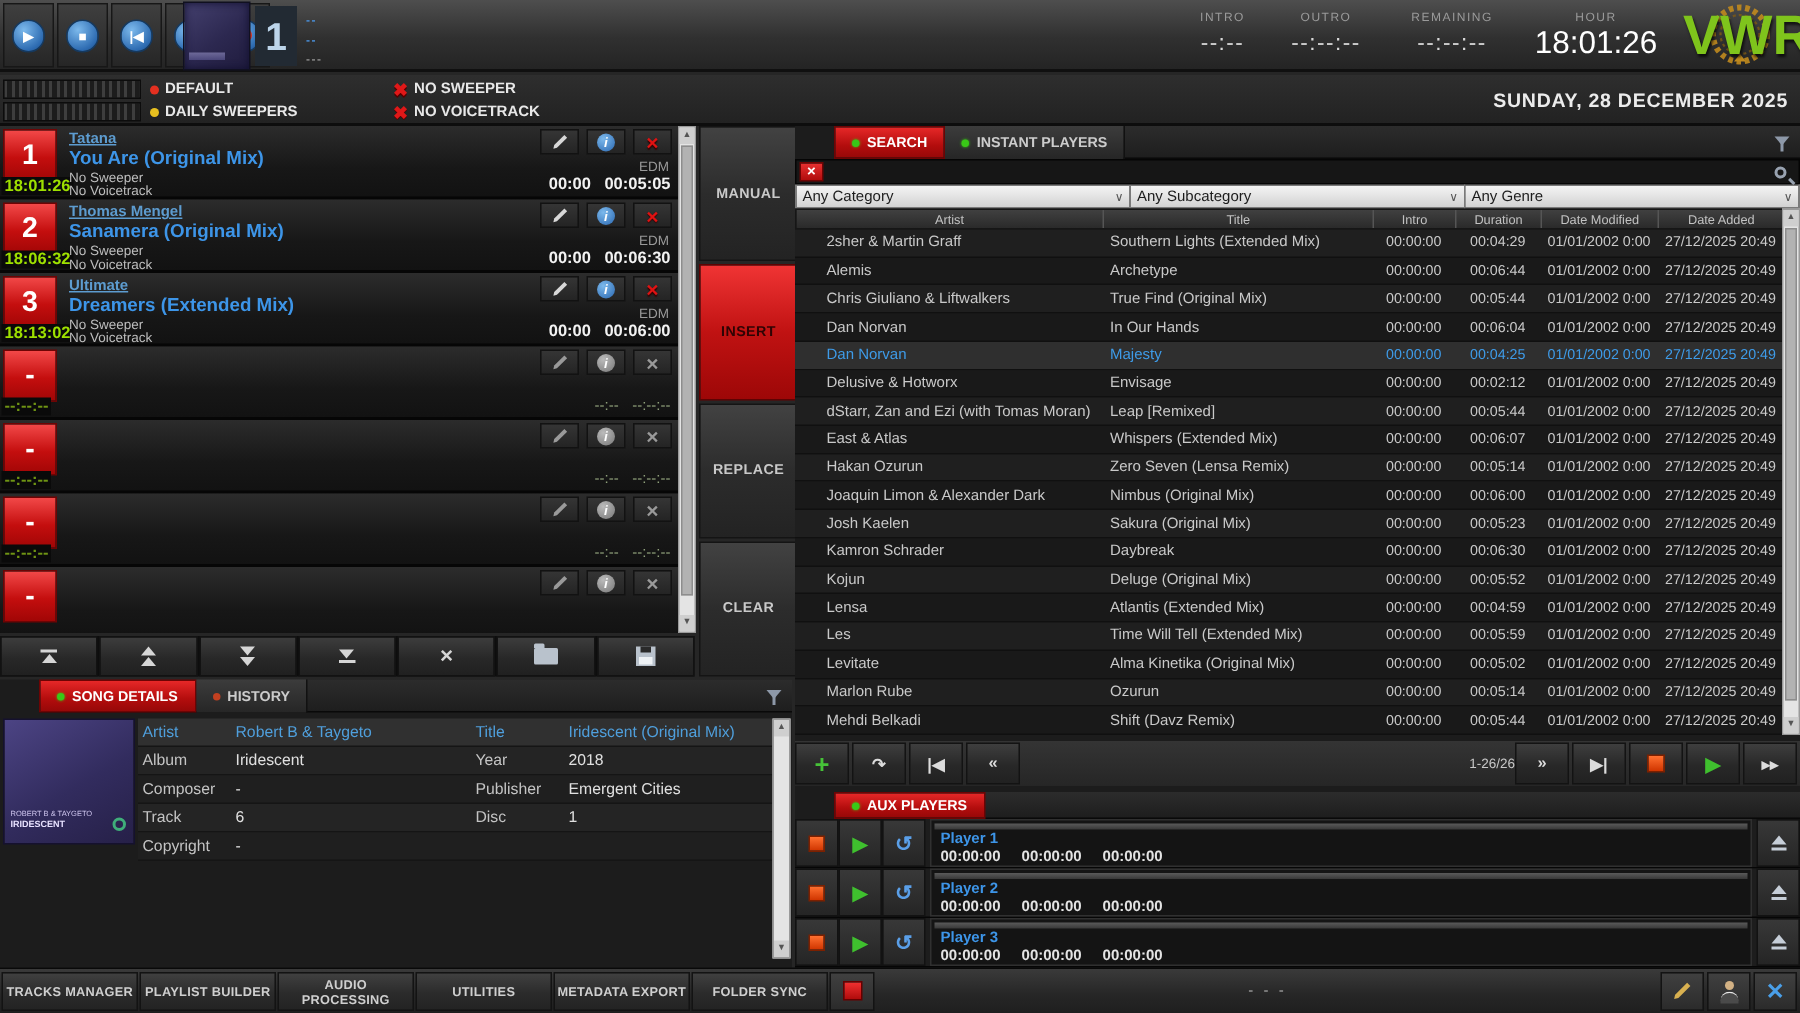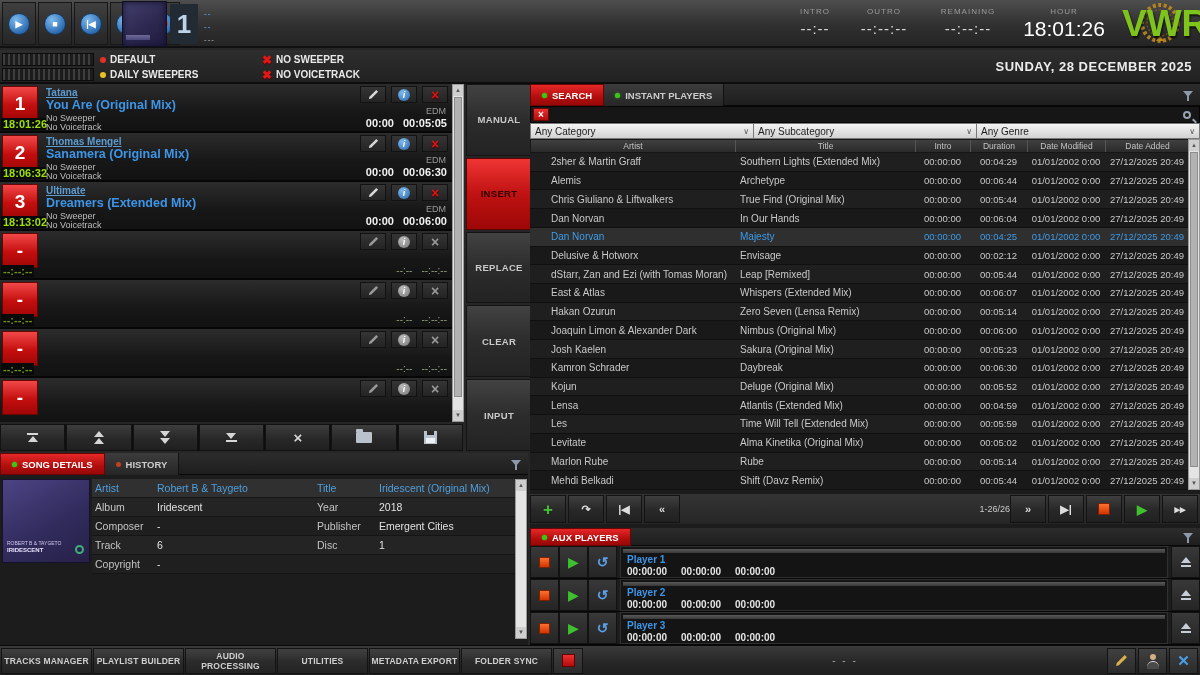--- a/index.html
+++ b/index.html
@@ -103,21 +103,21 @@
   .stack { display:flex; flex-direction:column; align-items:center; gap:1px; }
   .shuffle { font-size:15px; font-weight:bold; }
   .folder { width:16px; height:11px; background:#b9c2cc; border-radius:1px; position:relative; }
   .folder::before { content:""; position:absolute; left:0; top:-3px; width:7px; height:3px; background:#b9c2cc; border-radius:1px 1px 0 0; }
   .floppy { width:13px; height:13px; background:#b9c2cc; position:relative; }
   .floppy::before { content:""; position:absolute; left:3px; top:0; width:7px; height:4px; background:#2a2a2a; }
   .floppy::after { content:""; position:absolute; left:2px; bottom:1px; width:9px; height:5px; background:#eef2f5; }
 
   
   #details { position:absolute; left:0; top:453px; width:528px; height:192px; background:#1c1c1c; }
-  .tabbar { position:relative; height:22px; background:linear-gradient(#2c2c2c,#1e1e1e); border-bottom:1px solid #090909; display:flex; }
+  .tabbar { position:relative; height:22px; background:linear-gradient(#2c2c2c,#1e1e1e); border-bottom:1px solid #090909; display:flex;margin-left:26px; }
   .tab { height:22px; padding:0 11px; display:flex; align-items:center; gap:5px;
     font-size:9.5px; font-weight:bold; color:#cccccc; background:linear-gradient(#3c3c3c,#262626); 
     border-right:1px solid #111; cursor:pointer; }
   .tab.active { background:linear-gradient(#e62828,#b30d0d 60%,#970808); color:#fff; border:1px solid #6d0404; }
   .gdot { width:5px; height:5px; border-radius:50%; background:#39c817; box-shadow:0 0 2px #39c817; }
   .rdot { width:5px; height:5px; border-radius:50%; background:#c24020; }
   .funnel { position:absolute; right:7px; top:7px; width:0; height:0; cursor:pointer;
     border-left:5px solid transparent; border-right:5px solid transparent; border-top:6px solid #8d98a8; }
   .funnel::after { content:""; position:absolute; left:-1px; top:-2px; width:2px; height:6px; background:#8d98a8; }
   .dart { position:absolute; left:2px; top:26px; width:88px; height:84px;
@@ -441,21 +441,20 @@
     <div class="sarrow" style="top:0;">▲</div>
     <div class="sthumb" style="top:12px; height:300px;"></div>
     <div class="sarrow" style="bottom:0;">▼</div>
   </div>
 
   <div id="modes">
     <div class="mode">MANUAL</div>
     <div class="mode red">INSERT</div>
     <div class="mode">REPLACE</div>
     <div class="mode">CLEAR</div>
-    <div class="mode">INPUT</div>
   </div>
 
   <div id="pltoolbar">
     <div class="plt">
         <span class="stack">
           <span class="bar"></span>
           <span class="tri up"></span>
         </span>
       </div>
     <div class="plt">
@@ -705,21 +704,21 @@
         <div class="lrow">
     <div class="la">Levitate</div>
     <div class="lt">Alma Kinetika (Original Mix)</div>
     <div class="num">00:00:00</div>
     <div class="num">00:05:02</div>
     <div class="num">01/01/2002 0:00</div>
     <div class="num">27/12/2025 20:49</div>
   </div>
         <div class="lrow">
     <div class="la">Marlon Rube</div>
-    <div class="lt">Rube</div>
+    <div class="lt">Ozurun</div>
     <div class="num">00:00:00</div>
     <div class="num">00:05:14</div>
     <div class="num">01/01/2002 0:00</div>
     <div class="num">27/12/2025 20:49</div>
   </div>
         <div class="lrow">
     <div class="la">Mehdi Belkadi</div>
     <div class="lt">Shift (Davz Remix)</div>
     <div class="num">00:00:00</div>
     <div class="num">00:05:44</div>

